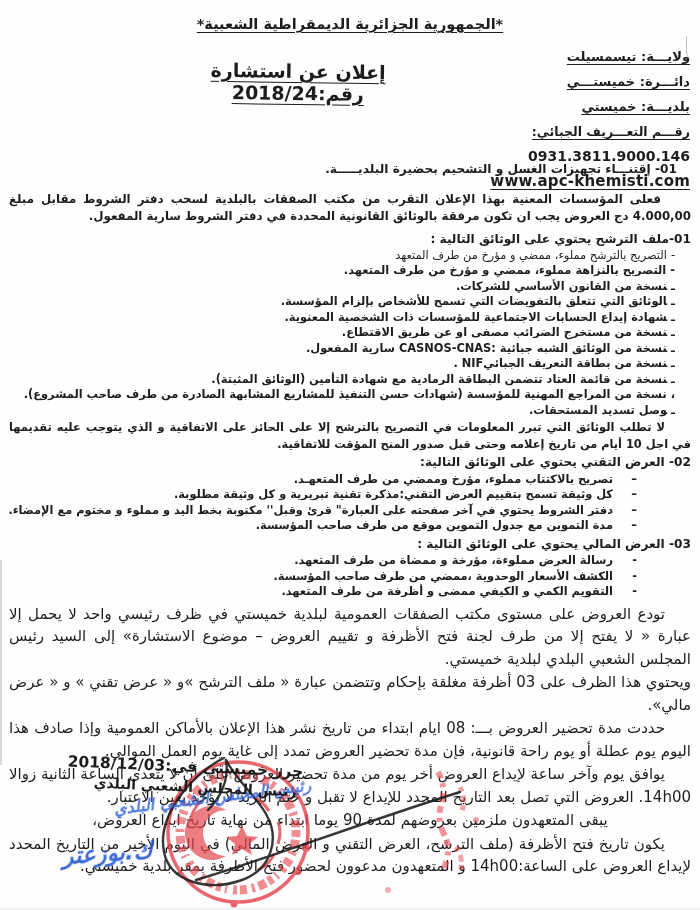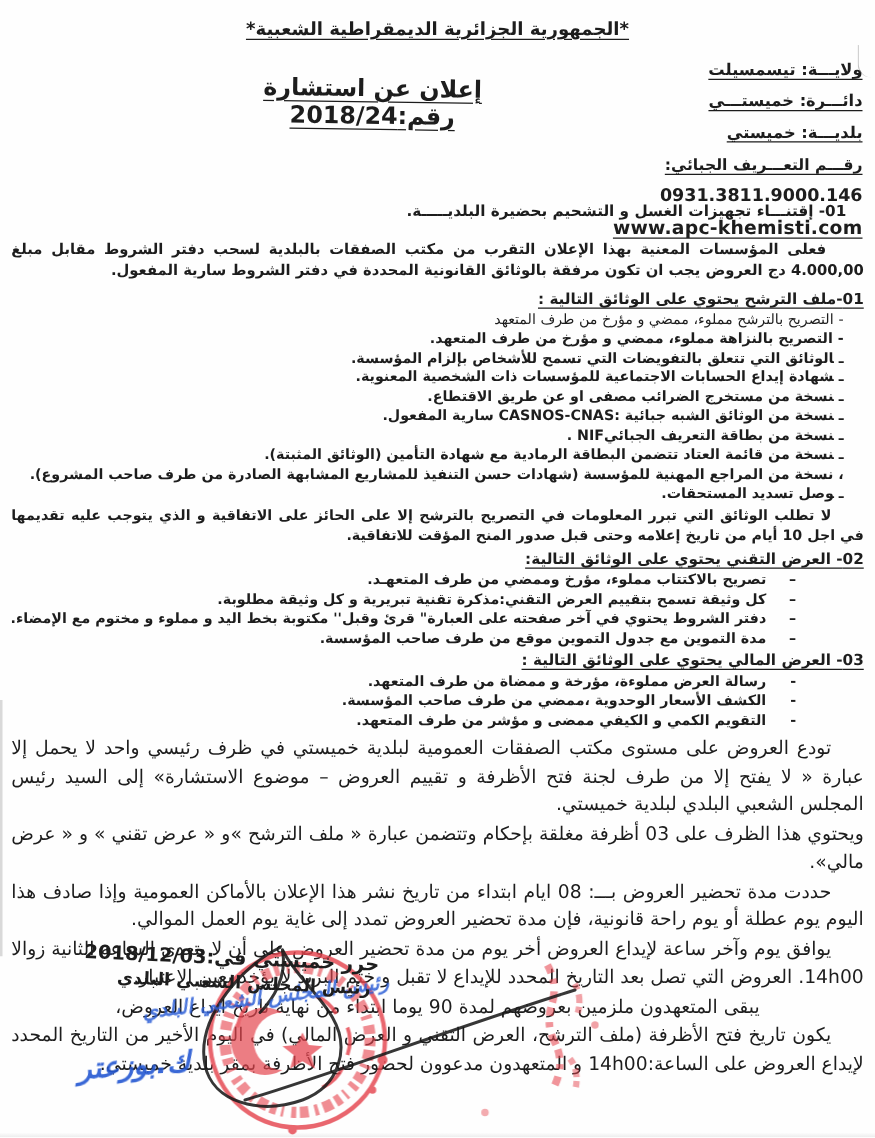--- a/index.html
+++ b/index.html
@@ -36,21 +36,21 @@
   }
   .announce{padding-right:42px;font-size:12.6px;margin-bottom:2px;}
   .object{font-weight:bold;font-size:12.2px;padding-right:14px;margin-bottom:14px;}
   .intro{
     font-weight:bold;font-size:11.8px;text-align:justify;text-align-last:right;
     text-indent:30px;margin-bottom:5px;line-height:1.45;
   }
   .sec-h{
     font-weight:bold;font-size:12.2px;margin:2px 0 1px;
   }
-  .sec-h span{text-decoration:underline;text-underline-offset:3px;text-align:right;}
+  .sec-h span{text-underline-offset:3px;text-align:right;}
   .s1 .li{padding-right:16px;}
   .s1 .mk{margin-left:4px;}
   .li{white-space:nowrap;overflow:hidden;font-size:11.4px;line-height:1.36;}
   .bold-li{font-weight:bold;}
   .s2 .li,.s3 .li{padding-right:54px;font-weight:bold;}
   .s2 .mk,.s3 .mk{display:inline-block;width:24px;}
   .note{
     text-align:justify;text-align-last:right;text-indent:26px;
     font-weight:bold;margin:1px 0 2px;line-height:1.45;
   }
@@ -107,20 +107,21 @@
   <div class="big-title">إعلان عن استشارة رقم:2018/24</div>
 
   <div class="body">
     <div class="object">01- إقتنـــاء تجهيزات الغسل و التشحيم بحضيرة البلديـــــة.</div>
     <div class="intro">فعلى المؤسسات المعنية بهذا الإعلان التقرب من مكتب الصفقات بالبلدية لسحب دفتر الشروط مقابل مبلغ 4.000,00 دج العروض يجب ان تكون مرفقة بالوثائق القانونية المحددة في دفتر الشروط سارية المفعول.</div>
 
     <div class="sec-h"><span>01-ملف الترشح يحتوي على الوثائق التالية :</span></div>
     <div class="s1">
       <div class="li"><span class="mk">-</span><span>التصريح بالترشح مملوء، ممضي و مؤرخ من طرف المتعهد</span></div>
       <div class="li bold-li"><span class="mk">-</span><span>التصريح بالنزاهة مملوء، ممضي و مؤرخ من طرف المتعهد.</span></div>
+      <div class="li bold-li"><span class="mk">ـ</span><span>نسخة من القانون الأساسي للشركات.</span></div>
       <div class="li bold-li"><span class="mk">ـ</span><span>الوثائق التي تتعلق بالتفويضات التي تسمح للأشخاص بإلزام المؤسسة.</span></div>
       <div class="li bold-li"><span class="mk">ـ</span><span>شهادة إيداع الحسابات الاجتماعية للمؤسسات ذات الشخصية المعنوية.</span></div>
       <div class="li bold-li"><span class="mk">ـ</span><span>نسخة من مستخرج الضرائب مصفى او عن طريق الاقتطاع.</span></div>
       <div class="li bold-li"><span class="mk">ـ</span><span>نسخة من الوثائق الشبه جبائية :CASNOS-CNAS سارية المفعول.</span></div>
       <div class="li bold-li"><span class="mk">ـ</span><span>نسخة من بطاقة التعريف الجبائيNIF .</span></div>
       <div class="li bold-li"><span class="mk">ـ</span><span>نسخة من قائمة العتاد تتضمن البطاقة الرمادية مع شهادة التأمين (الوثائق المثبتة).</span></div>
       <div class="li bold-li"><span class="mk">،</span><span>نسخة من المراجع المهنية للمؤسسة (شهادات حسن التنفيذ للمشاريع المشابهة الصادرة من طرف صاحب المشروع).</span></div>
       <div class="li bold-li"><span class="mk">ـ</span><span>وصل تسديد المستحقات.</span></div>
     </div>
     <div class="note">لا تطلب الوثائق التي تبرر المعلومات في التصريح بالترشح إلا على الحائز على الاتفاقية و الذي يتوجب عليه تقديمها في اجل 10 أيام من تاريخ إعلامه وحتى قبل صدور المنح المؤقت للاتفاقية.</div>
@@ -130,21 +131,21 @@
       <div class="li"><span class="mk">–</span><span>تصريح بالاكتتاب مملوء، مؤرخ وممضي من طرف المتعهـد.</span></div>
       <div class="li"><span class="mk">–</span><span>كل وثيقة تسمح بتقييم العرض التقني:مذكرة تقنية  تبريرية و كل وثيقة مطلوبة.</span></div>
       <div class="li"><span class="mk">–</span><span>دفتر الشروط يحتوي في آخر صفحته على العبارة" قرئ وقبل'' مكتوبة بخط اليد و مملوء و مختوم مع الإمضاء.</span></div>
       <div class="li"><span class="mk">–</span><span>مدة التموين مع جدول التموين موقع من طرف  صاحب المؤسسة.</span></div>
     </div>
 
     <div class="sec-h"><span>03- العرض المالي يحتوي على الوثائق التالية :</span></div>
     <div class="s3">
       <div class="li"><span class="mk">-</span><span>رسالة العرض مملوءة، مؤرخة و ممضاة من طرف المتعهد.</span></div>
       <div class="li"><span class="mk">-</span><span>الكشف الأسعار الوحدوية ،ممضي من طرف صاحب المؤسسة.</span></div>
-      <div class="li"><span class="mk">-</span><span>التقويم الكمي و الكيفي ممضى و مؤشر من طرف المتعهد.</span></div>
+      <div class="li"><span class="mk">-</span><span>التقويم الكمي و الكيفي ممضى و أظرفة من طرف المتعهد.</span></div>
     </div>
 
     <div class="terms">
       <div class="term">تودع العروض على مستوى مكتب الصفقات العمومية لبلدية خميستي في ظرف رئيسي واحد لا يحمل إلا عبارة « لا يفتح إلا من طرف لجنة فتح الأظرفة و تقييم العروض – موضوع الاستشارة» إلى السيد رئيس المجلس الشعبي البلدي لبلدية خميستي.</div>
       <div class="term noindent">ويحتوي هذا الظرف على 03 أظرفة مغلقة بإحكام وتتضمن عبارة « ملف الترشح »و « عرض تقني » و « عرض مالي».</div>
       <div class="term">حددت مدة تحضير العروض بـــ: 08 ايام ابتداء من تاريخ نشر هذا الإعلان بالأماكن العمومية وإذا صادف هذا اليوم يوم عطلة أو يوم راحة قانونية، فإن مدة تحضير العروض تمدد إلى غاية يوم العمل الموالي.</div>
       <div class="term">يوافق يوم وآخر ساعة لإيداع العروض أخر يوم من مدة تحضير العروض على أن لا يتعدى الساعة الثانية زوالا  14h00. العروض التي تصل بعد التاريخ المحدد للإيداع لا تقبل و ختم البريد لا يؤخذ بعين الاعتبار.</div>
       <div class="term centered">يبقى المتعهدون ملزمين بعروضهم لمدة 90 يوما ابتداء من نهاية  تاريخ ايداع العروض،</div>
       <div class="term">يكون تاريخ فتح الأظرفة (ملف الترشح، العرض التقني و العرض المالي) في اليوم الأخير من التاريخ المحدد لإيداع العروض على الساعة:14h00 و المتعهدون مدعوون لحضور فتح الأظرفة بمقر بلدية خميستي.</div>
     </div>

